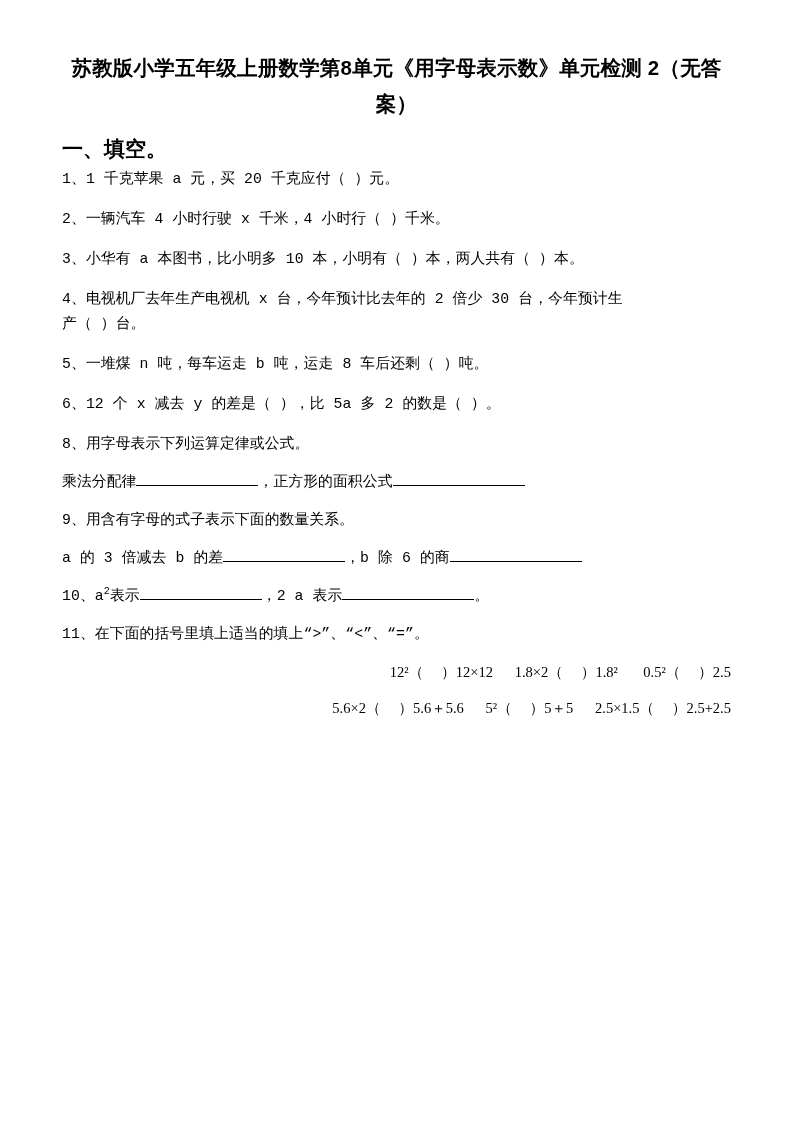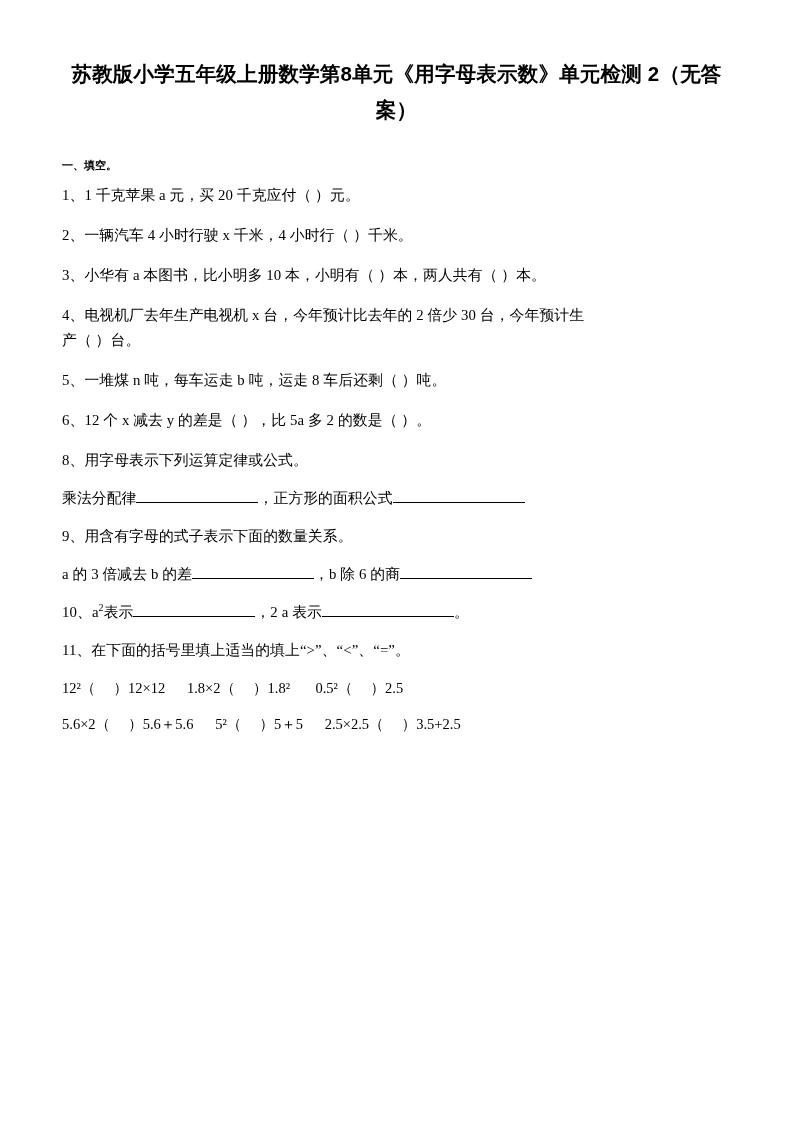--- a/index.html
+++ b/index.html
@@ -21,35 +21,36 @@
     height: 1122px;
     padding: 46px 62px 0 62px;
   }
   .doc-title {
     font-family: "Liberation Sans", sans-serif;
     font-weight: bold;
     font-size: 20.5px;
     line-height: 36px;
     text-align: center;
     letter-spacing: 0.2px;
-    margin: 10px 0 6px 0;
+    margin: 4px 0 6px 0;
     padding: 0 6px;
   }
   .section-head {
     font-family: "Liberation Sans", sans-serif;
     font-weight: bold;
-    font-size: 11px;
+    font-size: 21px;
     line-height: 26px;
-    margin: 24px 0 6px 0;
+    margin: 14px 0 6px 0;
   }
   .q {
     font-size: 14.8px;
     line-height: 22px;
     margin: 0 0 18px 0;
     letter-spacing: 0.1px;
+    font-family: Liberation Mono, monospace;
   }
   .q.tight {
     margin-bottom: 3px;
   }
   .q.sub {
     margin-bottom: 16px;
   }
   .ul {
     display: inline-block;
     border-bottom: 1px solid #000;
@@ -61,20 +62,21 @@
   .sup {
     font-size: 10px;
     vertical-align: super;
     line-height: 0;
   }
   .cmp-row {
     font-size: 14.5px;
     line-height: 22px;
     margin: 0 0 14px 0;
     white-space: pre;
+    text-align: right;
   }
 </style>
 </head>
 <body>
 
 <div class="page">
 
   <h1 class="doc-title">苏教版小学五年级上册数学第8单元《用字母表示数》单元检测 2（无答案）</h1>
 
   <div class="section-head">一、填空。</div>
@@ -109,16 +111,16 @@
 
   <p class="q sub">
     <span>10、a</span><span class="sup">2</span><span>表示</span><span class="ul ul-120"></span><span>，2 a 表示</span><span class="ul ul-130"></span><span>。</span>
   </p>
 
 
   <p class="q sub">11、在下面的括号里填上适当的填上“&gt;”、“&lt;”、“=”。</p>
 
   <p class="cmp-row">12²（     ）12×12      1.8×2（     ）1.8²       0.5²（     ）2.5</p>
 
-  <p class="cmp-row">5.6×2（     ）5.6＋5.6      5²（     ）5＋5      2.5×2.5（     ）3.5+2.5</p>
+  <p class="cmp-row">5.6×2（     ）5.6＋5.6      5²（     ）5＋5      2.5×1.5（     ）2.5+2.5</p>
 
 
 </div>
 
 </body></html>

